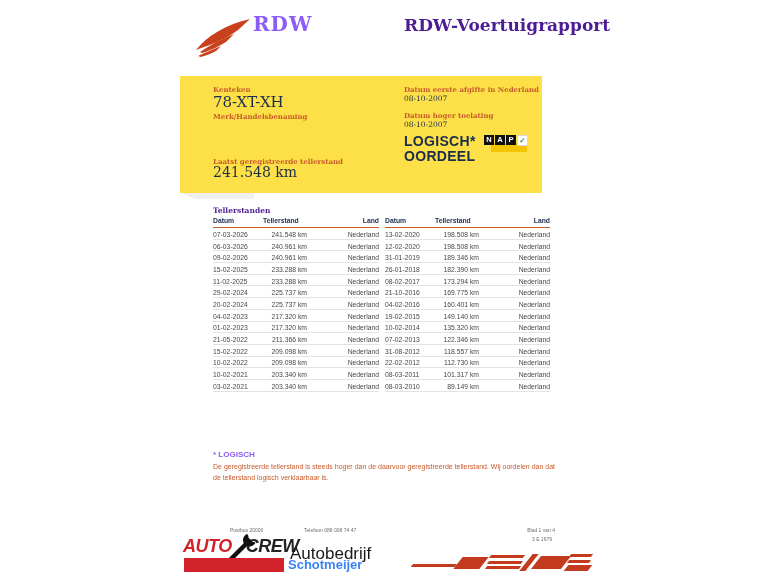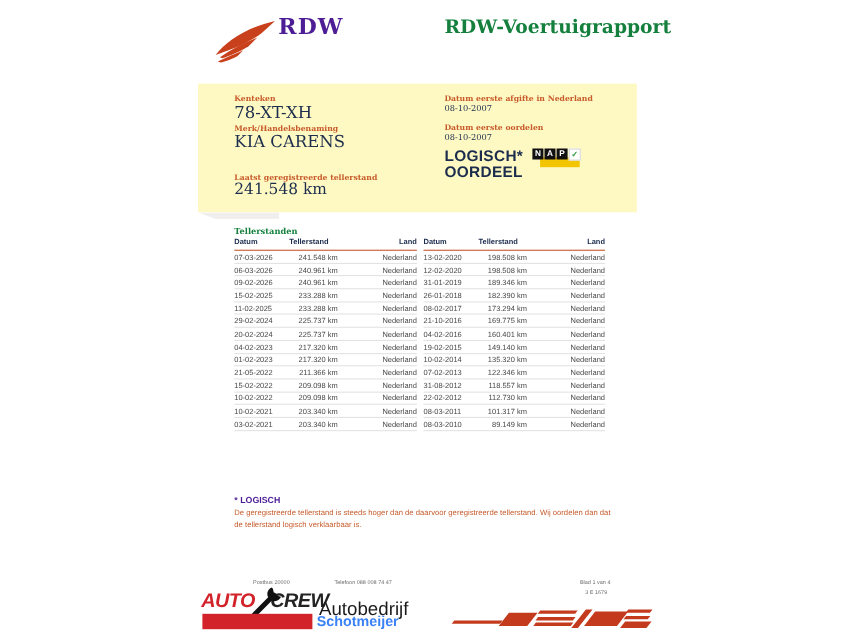--- a/index.html
+++ b/index.html
@@ -1,31 +1,31 @@
 <!DOCTYPE html>
 <html><head>
 <meta charset="utf-8">
 <style>
   html,body{margin:0;padding:0;background:#ffffff;}
   .canvas{position:relative;width:768px;height:576px;background:#ffffff;overflow:hidden;
           font-family:"Liberation Sans",sans-serif;}
   .abs{position:absolute;}
   .serif{font-family:"DejaVu Serif",serif;}
-  .navy{color:#4c1d95;}
-  .orange{color:#15803d;}
+  .navy{color:#8b5cf6;}
+  .orange{color:#4c1d95;}
 
   
   .rdw-wordmark{left:253px;top:12px;font-size:20px;letter-spacing:1px;font-weight:600;}
   .report-title{left:404px;top:15px;font-size:17px;font-weight:bold;}
   .report-meta{left:404px;top:43px;display:flex;gap:11px;}
   .meta-label{font-size:7px;font-weight:bold;}
   .meta-value{font-size:7px;margin-top:2px;}
 
   
-  .summary-box{left:180px;top:76px;width:362px;height:117px;background:#fef9c3;padding-left:37px;}
+  .summary-box{left:180px;top:76px;width:362px;height:117px;background:#fde047;}
   .summary-tab{left:180px;top:193px;width:74px;height:6px;background:#F1EFED;
                clip-path:polygon(0 0,100% 0,100% 100%,16px 100%);}
   .box-label{position:absolute;font-size:7px;font-weight:bold;color:#C75B2B;
              font-family:"DejaVu Serif",serif;}
   .box-value-lg{position:absolute;font-size:15px;color:#1B2C4D;font-family:"DejaVu Serif",serif;}
   .box-value-md{position:absolute;font-size:14px;color:#1B2C4D;font-family:"DejaVu Serif",serif;}
   .box-value-sm{position:absolute;font-size:7.5px;color:#1B2C4D;font-family:"DejaVu Serif",serif;}
   .oordeel{position:absolute;left:224px;top:58px;font-size:14px;font-weight:bold;color:#1B2C4D;
            line-height:15px;letter-spacing:.3px;}
 
@@ -88,27 +88,26 @@
     <path d="M4 39 C12 35 20 32 27 29 L22 34 C17 37 10 39 7 40 Z" fill="#C8411C"></path>
   </svg>
   <div class="abs serif navy rdw-wordmark">RDW</div>
 
   <div class="abs serif orange report-title">RDW-Voertuigrapport</div>
 
   <div class="abs summary-box">
     <div class="box-label" style="left:33px;top:9px">Kenteken</div>
     <div class="box-value-lg" style="left:33px;top:17px">78-XT-XH</div>
     <div class="box-label" style="left:33px;top:36px">Merk/Handelsbenaming</div>
-    <div class="box-value-lg" style="left:33px;top:44px">KIA CARENS</div>
     <div class="box-label" style="left:33px;top:81px">Laatst geregistreerde tellerstand</div>
     <div class="box-value-md" style="left:33px;top:88px">241.548 km</div>
 
     <div class="box-label" style="left:224px;top:9px">Datum eerste afgifte in Nederland</div>
     <div class="box-value-sm" style="left:224px;top:18px">08-10-2007</div>
-    <div class="box-label" style="left:224px;top:35px">Datum eerste oordelen</div>
+    <div class="box-label" style="left:224px;top:35px">Datum hoger toelating</div>
     <div class="box-value-sm" style="left:224px;top:44px">08-10-2007</div>
 
     <div class="oordeel">
       <div>LOGISCH*</div>
       <div>OORDEEL</div>
     </div>
 
     <div class="nap">
       <div class="nap-yellow"></div>
       <span class="nap-sq" style="left:0">N</span>

